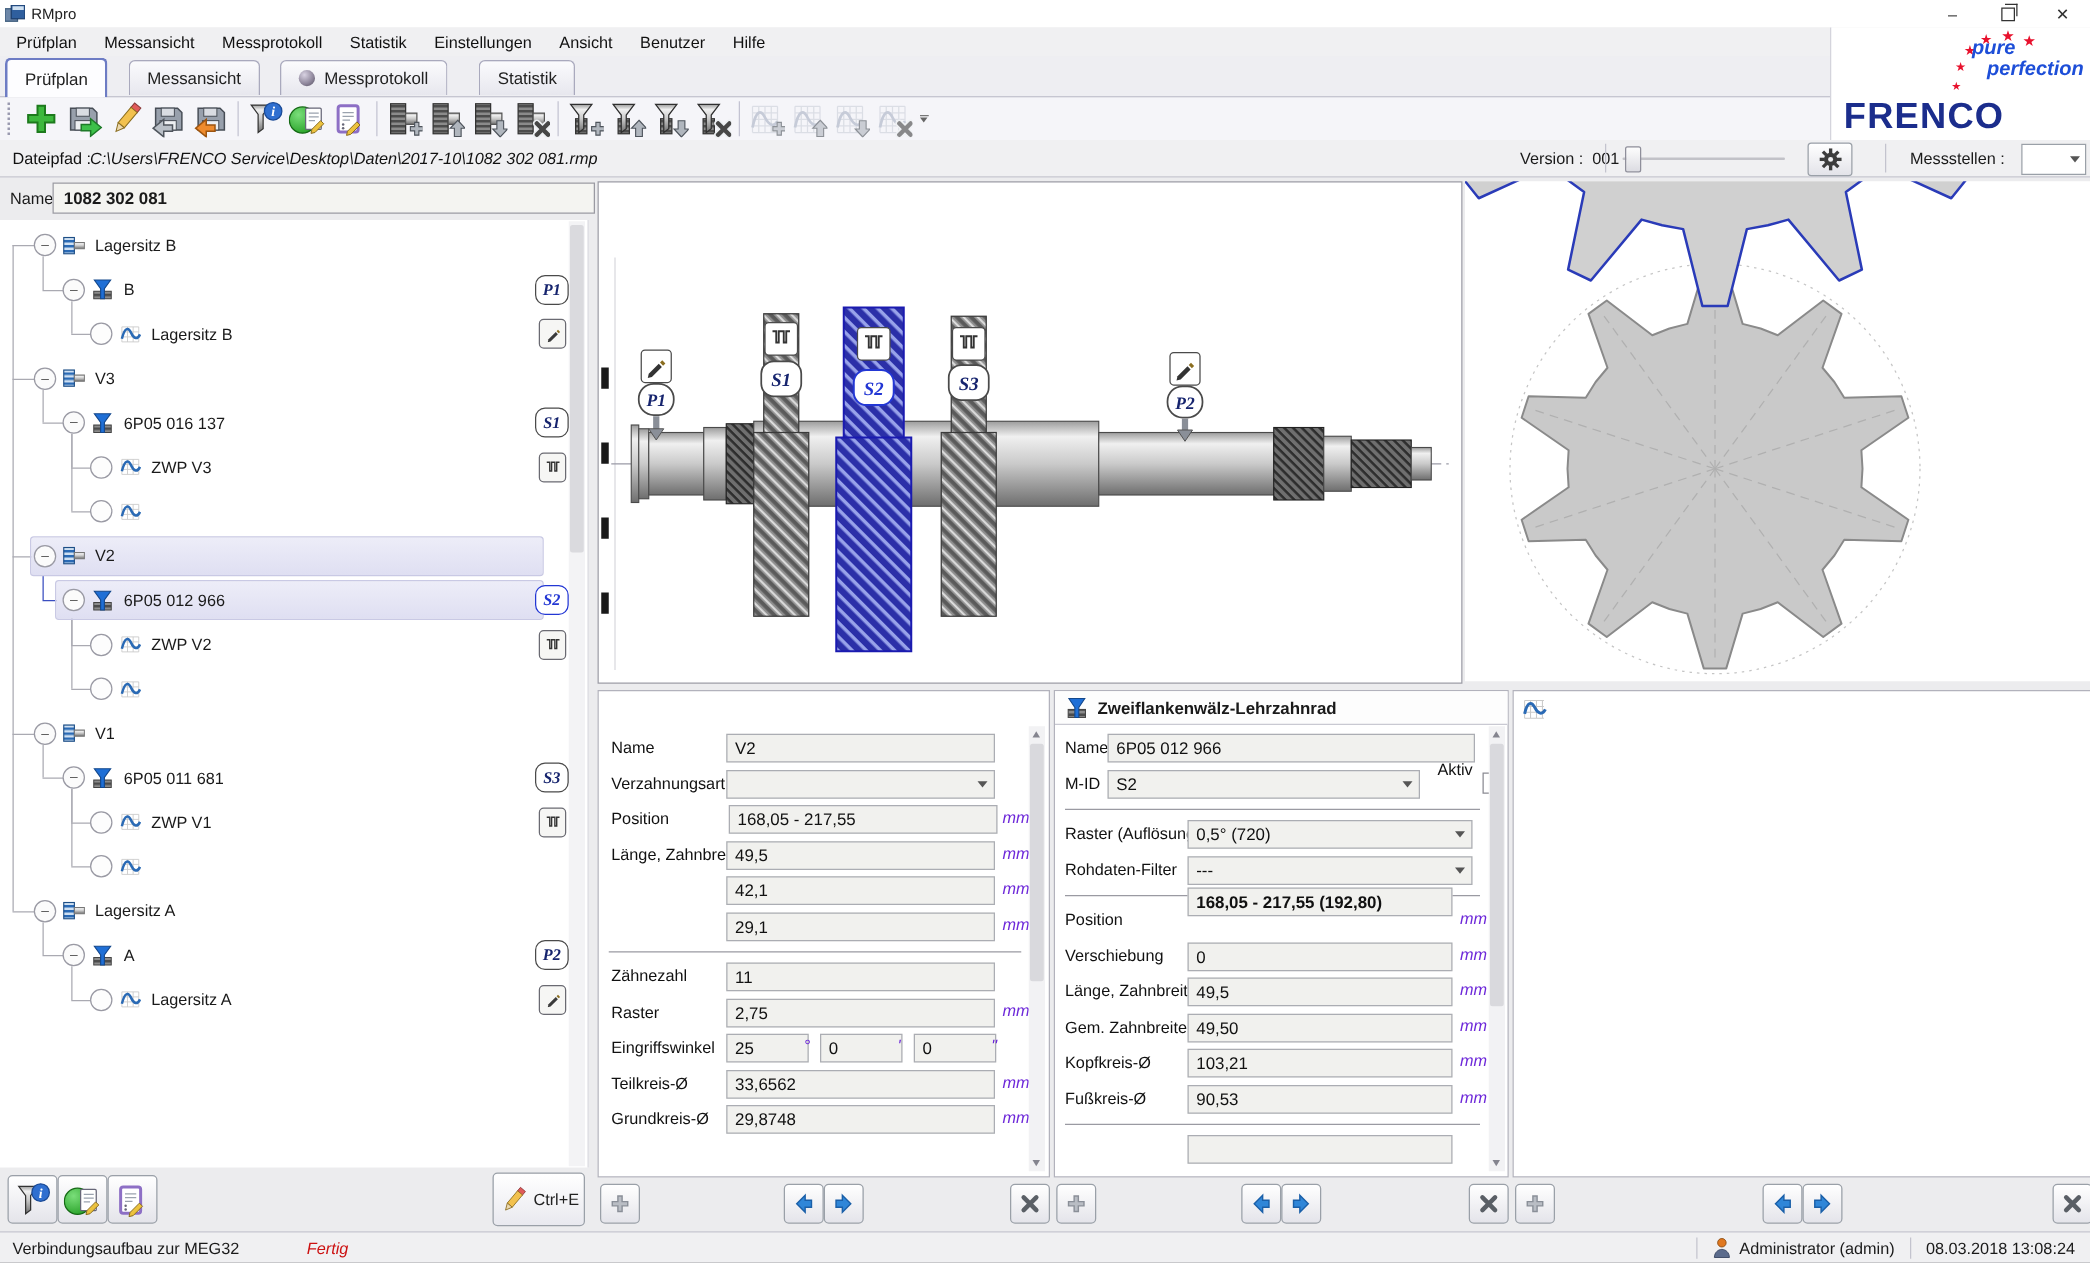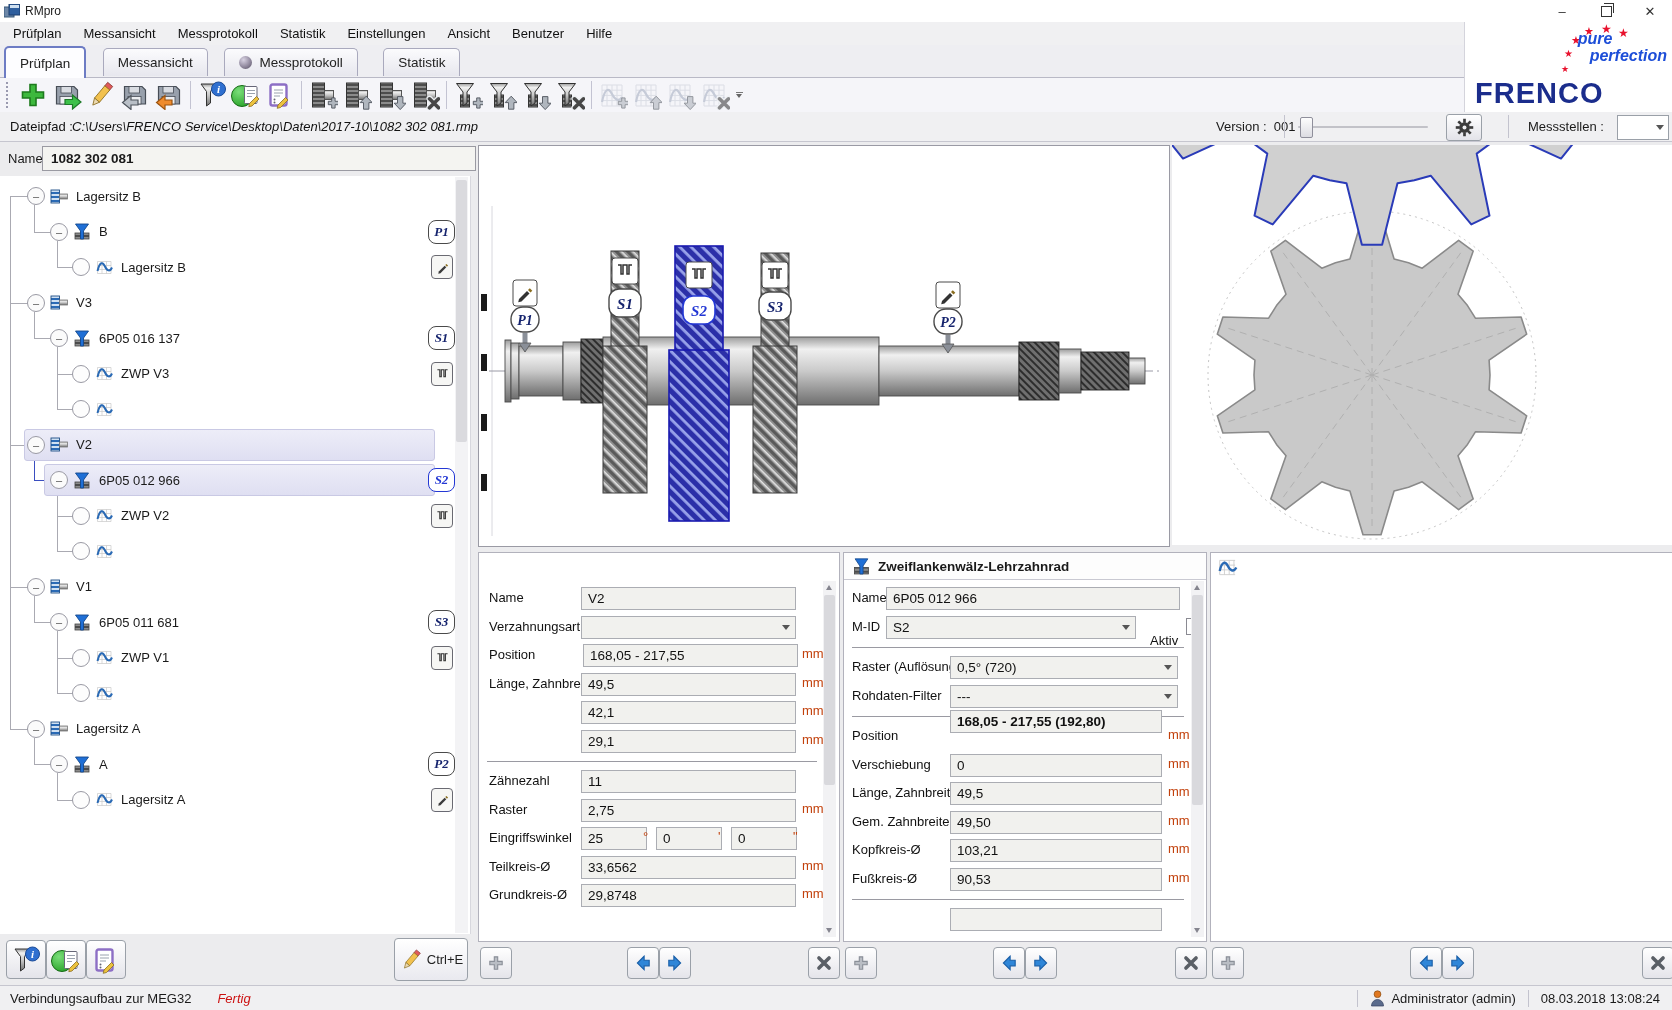--- a/index.html
+++ b/index.html
@@ -89,37 +89,37 @@
   .p2{left:843px;top:552px;width:362px;height:388px;}
   .p3{left:1210px;top:552px;width:462px;height:388px;}
   .panel-head{position:absolute;left:0;top:0;right:0;height:26px;border-bottom:1px solid #c9c9d2;background:#fdfdfd;
               display:flex;align-items:center;gap:6px;padding-left:8px;font-weight:bold;font-size:13.5px;}
   .panel-head svg{width:20px;height:17px;}
   .panel-body{position:absolute;left:0;top:27px;right:0;bottom:0;overflow:hidden;}
   .frow-label{position:absolute;color:#111;}
   .fbox{position:absolute;height:21px;background:#f1f1ee;border:1px solid #abadb3;font-size:13.5px;color:#111;
         display:flex;align-items:center;padding-left:6px;white-space:nowrap;overflow:hidden;}
   .fbox .caret{margin-left:auto;margin-right:5px;}
-  .funit{position:absolute;color:#c2410c;}
+  .funit{position:absolute;color:#6d28d9;font-style:italic;}
   .fsep{position:absolute;left:8px;height:1px;background:#9a9aa2;}
   .vscroll{position:absolute;width:13px;background:#f2f2f4;}
   .vthumb{position:absolute;left:1px;width:11px;background:#d9d9dd;border-radius:2px;}
   .varr{position:absolute;left:3px;width:0;height:0;}
   .tri-up-s{border-left:3.5px solid transparent;border-right:3.5px solid transparent;border-bottom:5px solid #85858f;}
   .tri-dn-s{border-left:3.5px solid transparent;border-right:3.5px solid transparent;border-top:5px solid #85858f;}
   .aktiv-label{position:absolute;color:#111;}
   .checkbox{position:absolute;width:15px;height:15px;background:#fff;border:1px solid #8a8a92;
             display:flex;align-items:center;justify-content:center;font-size:12px;color:#222;}
   
   .pfoot-btn{position:absolute;width:30px;height:30px;background:linear-gradient(#ffffff,#e4e4ea);border:1px solid #9aa0a8;
              border-radius:4px;display:flex;align-items:center;justify-content:center;}
   .pfoot-btn svg{width:18px;height:18px;}
   
   .statusbar{left:0;top:985px;width:1672px;height:25px;background:#f0f0f2;border-top:1px solid #c6c6cf;
-             display:flex;align-items:center;}
+             display:flex;align-items:center;gap:28px;}
   .sb-msg{margin-left:10px;}
   .sb-status{margin-left:26px;color:#cc1111;font-style:italic;}
   .sb-right{margin-left:auto;display:flex;align-items:center;height:100%;}
   .sb-sep{width:1px;height:17px;background:#c3c3ce;margin:0 12px;}
   .sb-user{display:flex;align-items:center;gap:6px;}
   .sb-user svg{width:15px;height:17px;}
   .sb-time{margin-right:12px;}
   .caret{width:0;height:0;border-left:4px solid transparent;border-right:4px solid transparent;border-top:5px solid #555;}
 </style>
 </head>
@@ -924,21 +924,21 @@
     <div class="panel-body" id="p2-body">
         <div class="frow-label" style="left: 8px; top: 10px;">Name</div>
         <div class="fbox" style="left: 42px; top: 7px; width: 286px;">
           <span>6P05 012 966</span>
         </div>
         <div class="frow-label" style="left: 8px; top: 38.5px;">M-ID</div>
         <div class="fbox" style="left: 42px; top: 35.5px; width: 242px;">
           <span>S2</span>
           <span class="caret"></span>
         </div>
-        <div class="aktiv-label" style="left: 306px; top: 53px;">Aktiv</div>
+        <div class="aktiv-label" style="left: 306px; top: 28px;">Aktiv</div>
         <div class="checkbox" style="left: 342px; top: 37.5px;">✓</div>
         <div class="fsep" style="top: 67px; width: 332px;"></div>
         <div class="frow-label" style="left: 8px; top: 79px;">Raster (Auflösung)</div>
         <div class="fbox" style="left: 106px; top: 76px; width: 220px;">
           <span>0,5°  (720)</span>
           <span class="caret"></span>
         </div>
         <div class="frow-label" style="left: 8px; top: 107.5px;">Rohdaten-Filter</div>
         <div class="fbox" style="left: 106px; top: 104.5px; width: 220px;">
           <span>---</span>

